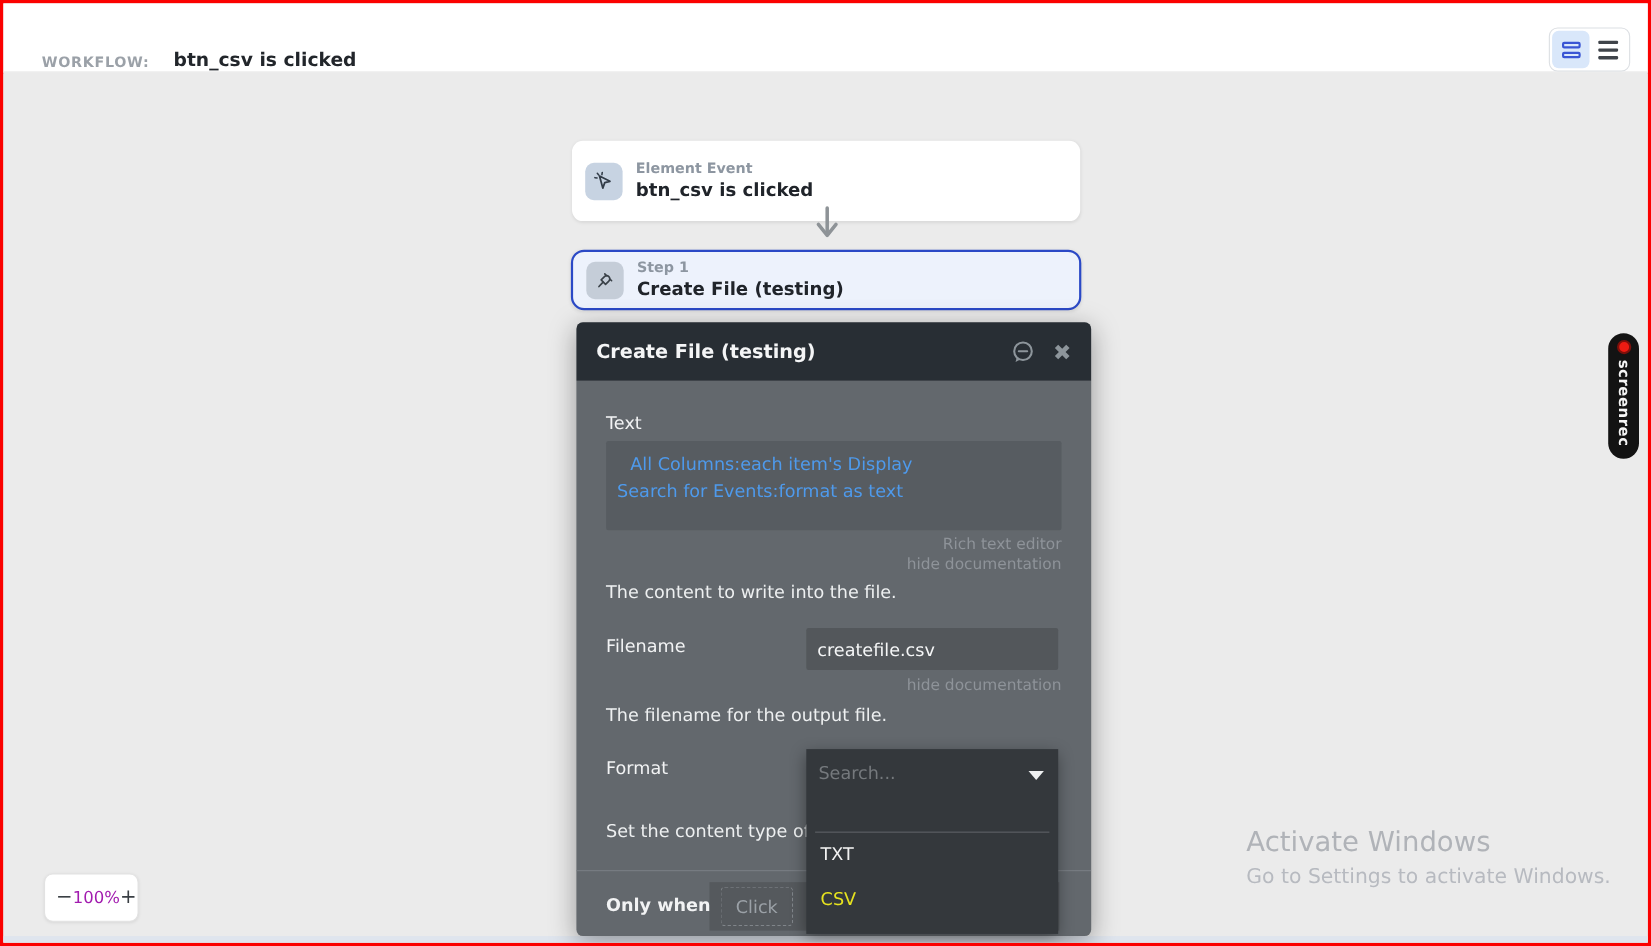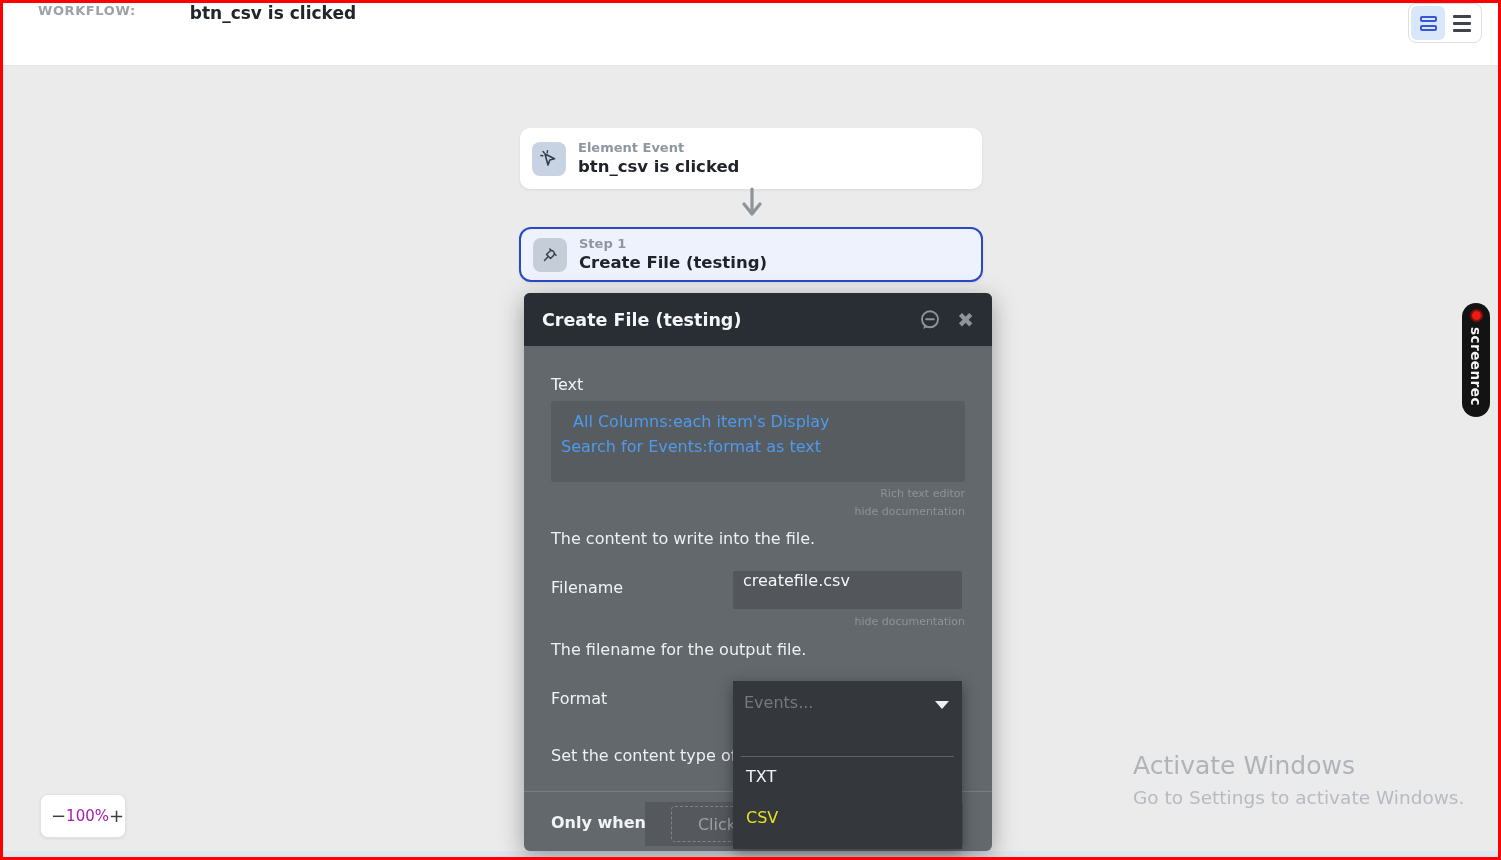--- a/index.html
+++ b/index.html
@@ -5,21 +5,21 @@
   * { margin:0; padding:0; box-sizing:border-box; }
   html,body { width:1501px; height:860px; font-family:"DejaVu Sans","Liberation Sans",sans-serif; }
   .frame {
     position:relative; width:1501px; height:860px;
     border:3px solid #fb0100; background:#ebebeb; overflow:hidden;
   }
   
   .topbar {
     position:absolute; top:0; left:0; right:0; height:63px;
     background:#ffffff; border-bottom:1px solid #e4e4e4;
-    display:flex; align-items:flex-start; padding:0 16px 0 35px;gap:32px;
+    display:flex; align-items:flex-end; padding:0 16px 0 35px;
   }
   .wf-label { font-size:13px; font-weight:700; letter-spacing:.6px; color:#9ba1a8; }
   .wf-title { font-size:17px; font-weight:700; color:#22262b; margin-left:22px; }
   .topbar-right { margin-left:auto; display:flex; align-items:center; gap:10px; }
   .seg-control {
     display:flex; align-items:center; background:#fff;
     border:1px solid #dcdfe3; border-radius:8px; padding:2px; height:40px;
   }
   .seg-btn { width:34px; height:34px; border-radius:6px; display:flex; flex-direction:column;
     align-items:center; justify-content:center; gap:4px; cursor:pointer; }
@@ -34,21 +34,21 @@
     font-size:16px; font-weight:600; color:#22262b; cursor:pointer;
   }
   
   .canvas { position:absolute; top:64px; left:0; right:0; bottom:0; background:#ebebeb; }
   .bottom-strip { position:absolute; left:0; right:0; bottom:0; height:6px; background:#dfe5ee; }
 
   .flow-card {
     position:absolute; display:flex; align-items:center; gap:12px; padding:0 12px;
     background:#ffffff; border-radius:10px; box-shadow:0 1px 3px rgba(0,0,0,.08);
   }
-  .event-card { left:517px; top:61px; width:462px; height:61px; }
+  .event-card { left:517px; top:61px; width:462px; height:73px; }
   .step-card  { left:516px; top:160px; width:464px; height:55px;
     background:#edf2fc; border:2px solid #2b49c6; border-radius:12px; }
   .icon-tile { width:34px; height:34px; border-radius:8px; display:flex;
     align-items:center; justify-content:center; flex:0 0 auto; }
   .event-tile { background:#c7d3e2; }
   .step-tile  { background:#c5cdd8; }
   .card-texts { display:flex; flex-direction:column; line-height:1.2; }
   .card-type  { font-size:13px; font-weight:600; color:#8d96a1; }
   .card-title { font-size:16.5px; font-weight:700; color:#20242a; margin-top:1px; }
 
@@ -68,34 +68,34 @@
   .close-x { font-size:20px; font-weight:700; color:#8d959b; cursor:pointer; line-height:1; }
   .modal-body { position:relative; height:505px; font-size:16px; color:#f2f3f4; }
 
   .m-label { position:absolute; left:27px; }
   .expr-box {
     position:absolute; left:27px; top:55px; width:414px; height:81px;
     background:#575c61; border-radius:2px; padding:8px 10px; line-height:25px;
   }
   .expr-line { color:#4e9aec; }
   .expr-line.indent { margin-left:12px; }
-  .doc-link { position:absolute; right:27px; color:#8e9399; font-size:11px; cursor:pointer; }
+  .doc-link { position:absolute; right:27px; color:#8e9399; font-size:14px; cursor:pointer; }
   .help-text { position:absolute; left:27px; color:#eef0f1; }
 
   .filename-input {
     position:absolute; left:209px; top:225px; width:229px; height:38px;
-    background:#53575b; border-radius:2px; display:flex; 
+    background:#53575b; border-radius:2px; display:flex; align-items:center;
     padding:0 10px; color:#f5f6f7; cursor:text;
   }
   .divider { position:absolute; left:0; right:0; top:445px; height:1px; background:#787e83; }
   .onlywhen-rect { position:absolute; left:121px; top:456px; width:318px; height:44px; background:#55595d; }
   .click-box {
-    position:absolute; left:147px; top:460px; width:66px; height:36px;
+    position:absolute; left:131px; top:460px; width:66px; height:36px;
     border:1px dashed #80858a; border-radius:4px; display:flex; align-items:center;
-    justify-content:flex-end; color:#9ba1a7; cursor:pointer;
+    justify-content:center; color:#9ba1a7; cursor:pointer;
   }
 
   
   .dropdown {
     position:absolute; left:730px; top:614px; width:229px; height:168px;
     background:#34383c; box-shadow:0 4px 14px rgba(0,0,0,.4); z-index:10;
   }
   .dd-search { position:absolute; left:11px; top:12px; color:#75797d; font-size:16px; cursor:text; }
   .dd-caret {
     position:absolute; right:13px; top:20px; width:0; height:0;
@@ -240,21 +240,21 @@
         <div class="divider"></div>
         <div class="onlywhen-rect"></div>
         <span class="m-label" style="top:467px; font-weight:600;">Only when</span>
         <div class="click-box">
           <span>Click</span>
         </div>
       </div>
     </div>
 
     <div class="dropdown">
-      <span class="dd-search">Events...</span>
+      <span class="dd-search">Search...</span>
       <span class="dd-caret"></span>
       <div class="dd-sep"></div>
       <div class="dd-option txt">TXT</div>
       <div class="dd-option csv">CSV</div>
     </div>
 
     <div class="zoom-ctrl">
       <span class="zoom-btn">−</span>
       <span class="zoom-level">100%</span>
       <span class="zoom-btn">+</span>

